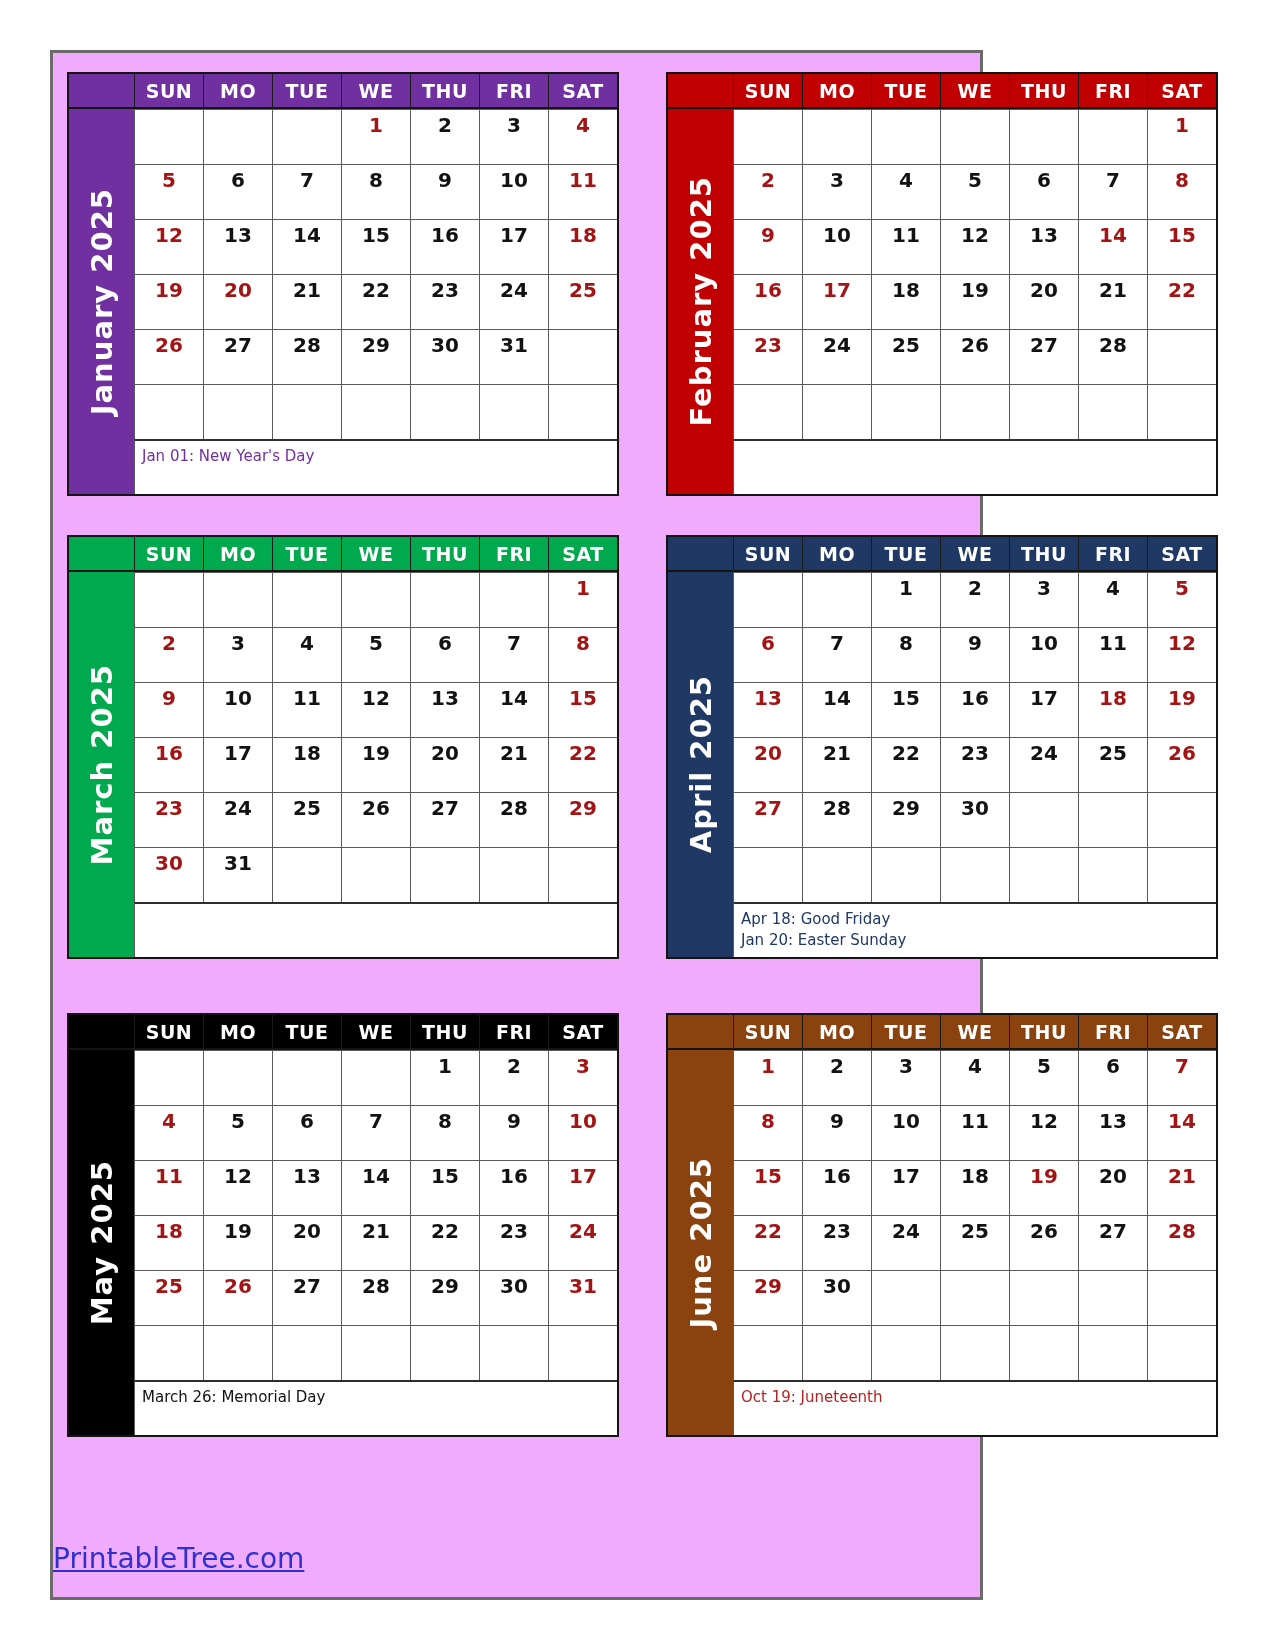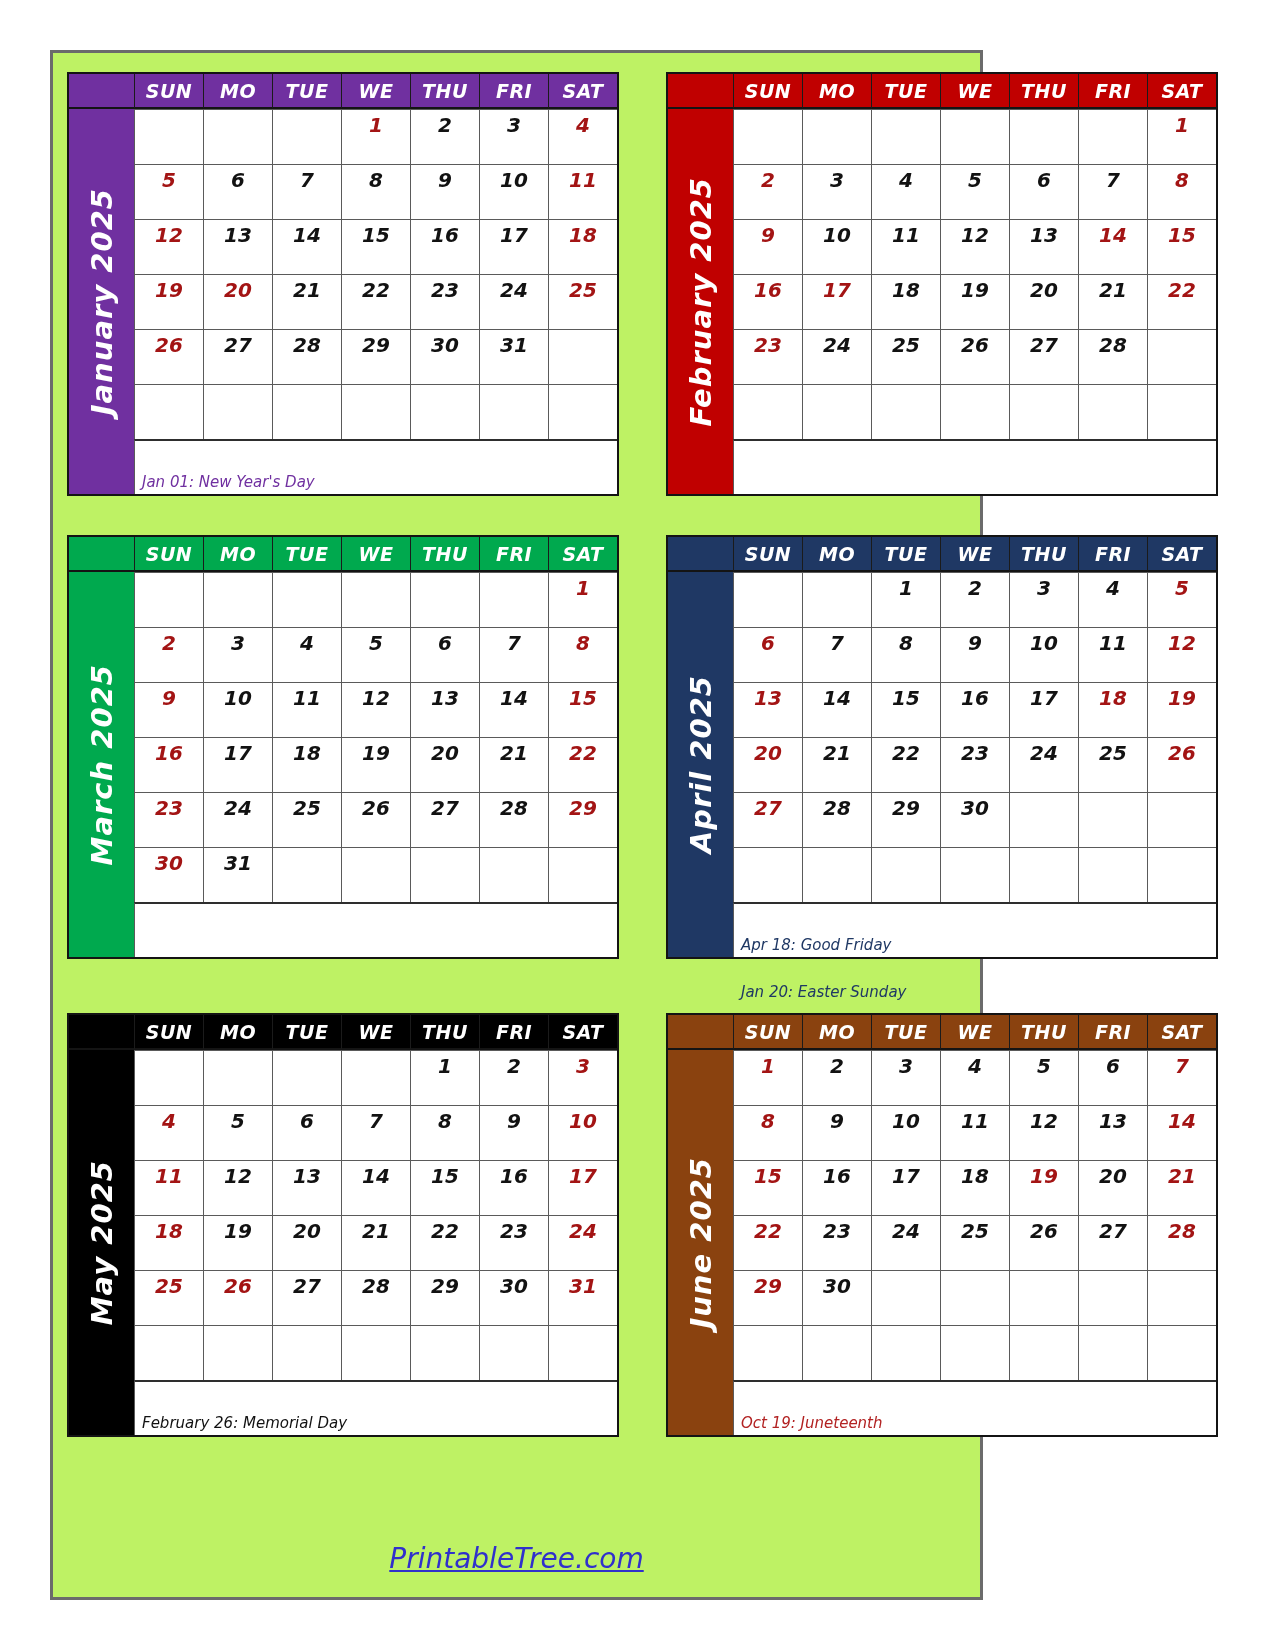--- a/index.html
+++ b/index.html
@@ -2,21 +2,21 @@
 <html><head>
 <meta charset="utf-8">
 <style>
   html,body{margin:0;padding:0;background:#fff;}
   body{
     width:1275px;height:1650px;position:relative;
     font-family:"DejaVu Sans","Liberation Sans",sans-serif;
   }
   .page-border{
     position:absolute;left:50px;top:50px;width:933px;height:1550px;
-    border:3px solid #6B6B6B;box-sizing:border-box;background:#bef264;font-style:italic;
+    border:3px solid #6B6B6B;box-sizing:border-box;background:#f0abfc;
   }
   .month{
     position:absolute;
     display:grid;
     grid-template-columns:65px repeat(7,69px);
     grid-template-rows:35px repeat(6,55px) 55px;
     border:2px solid #141414;
     background:#fff;
   }
   .corner{
@@ -52,24 +52,24 @@
   }
   .num{font-weight:bold;font-size:20px;color:#121212;}
   .cell.red .num{color:#A31414;}
   .holidays{
     grid-column:2/9;grid-row:8;
     border-left:1px solid #5a5a5a;
     border-top:2px solid #2e2e2e;
     box-sizing:border-box;
     padding:5px 0 0 7px;text-align:left;background:#fff;
   }
-  .hline{font-size:15px;line-height:21px;margin-top:26px;}
+  .hline{font-size:15px;line-height:21px;}
   .footer-link{
     position:absolute;left:0;bottom:22px;width:100%;
-    text-align:center;font-size:28px;
+    text-align:left;font-size:28px;
     color:#3030CC;text-decoration:underline;cursor:pointer;
   }
 </style>
 </head>
 <body>
 
 <div class="page-border">
   <div id="months">
       <div class="month" style="left: 14px; top: 19px; --mc: #7030A0;">
         <div class="corner"></div>
@@ -349,21 +349,21 @@
         <div class="cell"><span class="num">30</span></div>
         <div class="cell red"><span class="num">31</span></div>
         <div class="cell"></div>
         <div class="cell"></div>
         <div class="cell"></div>
         <div class="cell"></div>
         <div class="cell"></div>
         <div class="cell"></div>
         <div class="cell"></div>
         <div class="holidays" style="color:#111111">
-          <div class="hline">February 26: Memorial Day</div>
+          <div class="hline">March 26: Memorial Day</div>
         </div>
       </div>
       <div class="month" style="left: 613px; top: 960px; --mc: #8A420F;">
         <div class="corner"></div>
         <div class="dh">SUN</div>
         <div class="dh">MO</div>
         <div class="dh">TUE</div>
         <div class="dh">WE</div>
         <div class="dh">THU</div>
         <div class="dh">FRI</div>

